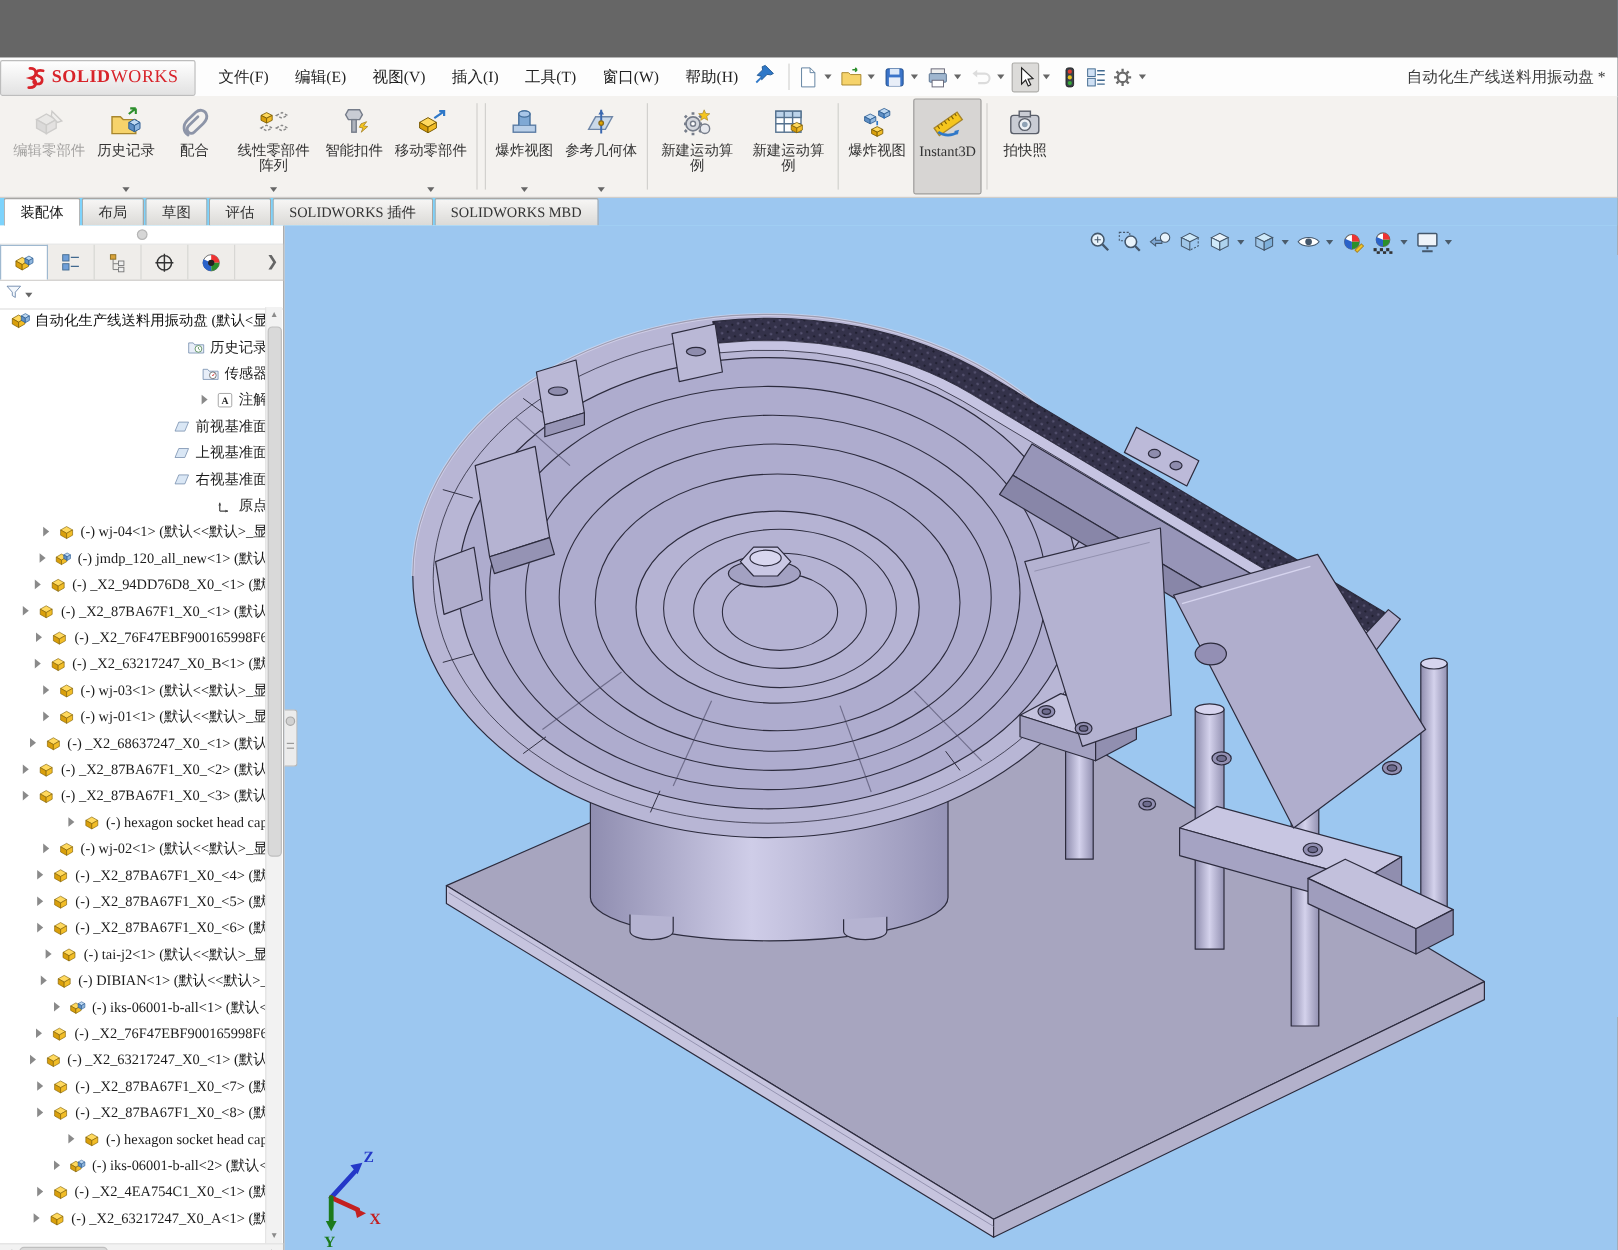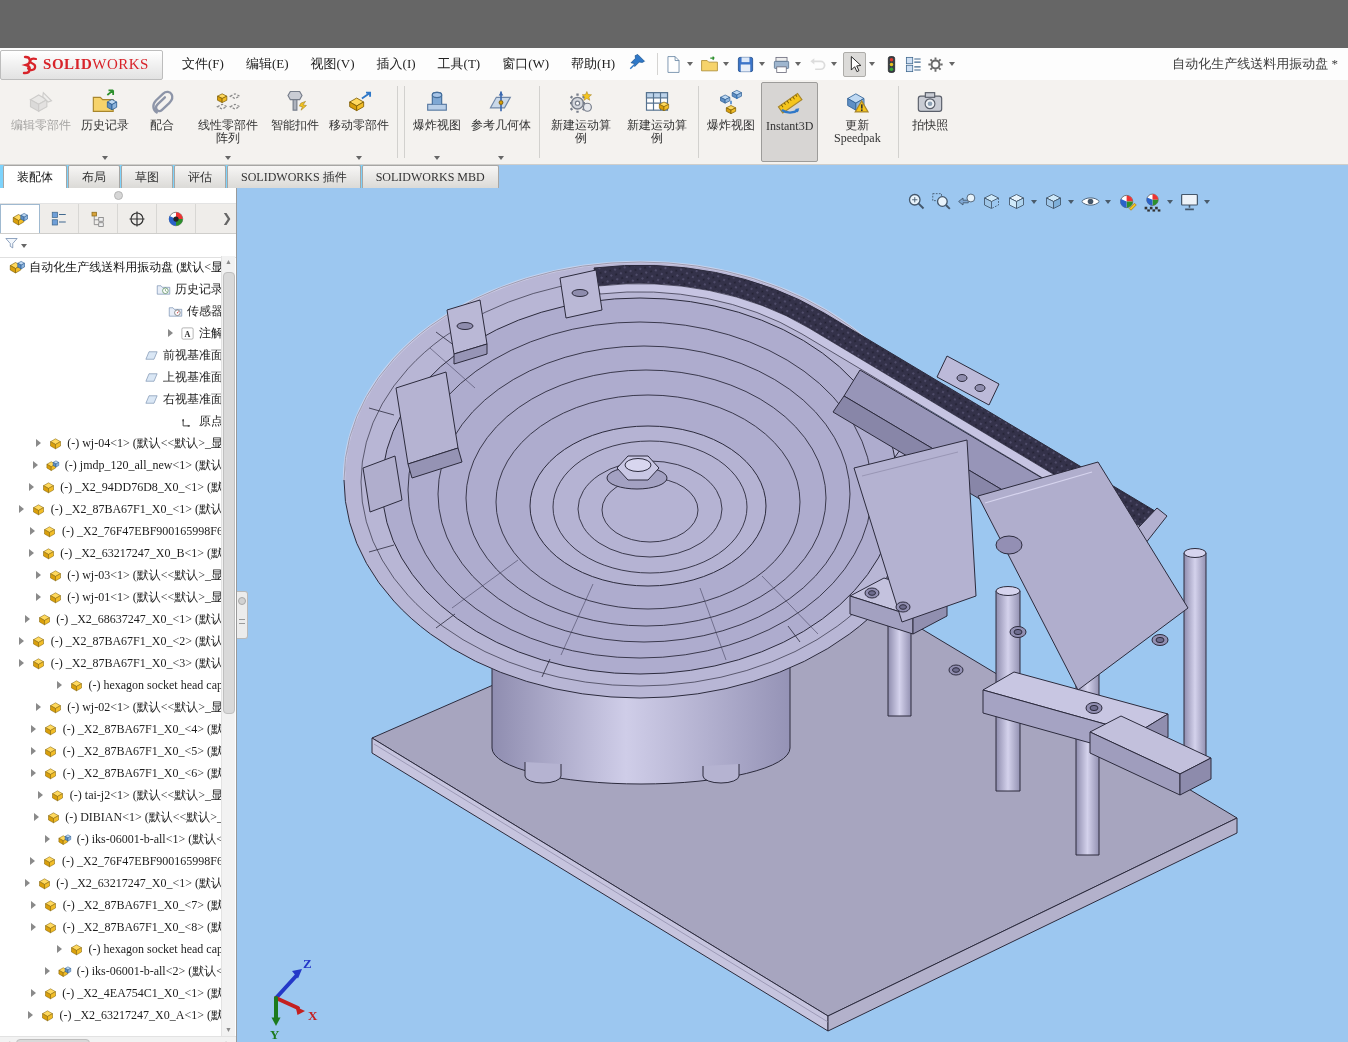--- a/index.html
+++ b/index.html
@@ -371,35 +371,20 @@
             <g transform="rotate(-35 12 12)">
               <rect x="2" y="9" width="20" height="6.5" fill="#f5c51d" stroke="#a8862c"></rect>
               <path d="M5 9 v2.6 M8 9 v2 M11 9 v2.6 M14 9 v2 M17 9 v2.6 M20 9 v2" stroke="#7a5c00" stroke-width="0.8"></path>
             </g>
             <path d="M5 18 C9 21 15 21 19 18" fill="none" stroke="#2f78c8" stroke-width="2"></path>
             <path d="M20 16.4 l-3.6 0.8 2.1 3 Z" fill="#2f78c8"></path>
           </svg>
         </div>
         <div class="rlabel">Instant3D</div>
       </div>
-      <div class="rbtn">
-        <div class="ricon">
-          <svg viewBox="0 0 24 24" width="28" height="28">
-            <g stroke="#2b5d93" stroke-width="0.7">
-              <path d="M4 9 L11 5 L18 9 L11 13 Z" fill="#bfd9f2"></path>
-              <path d="M4 9 v6 l7 4 v-6 Z" fill="#5f8fc4"></path>
-              <path d="M18 9 v6 l-7 4 v-6 Z" fill="#8fb6de"></path>
-            </g>
-            <path d="M16 11 l5.5 9.5 h-11 Z" fill="#f5c51d" stroke="#a8862c"></path>
-            <rect x="15.4" y="14" width="1.4" height="3.6" fill="#333"></rect>
-            <rect x="15.4" y="18.3" width="1.4" height="1.4" fill="#333"></rect>
-          </svg>
-        </div>
-        <div class="rlabel">更新 Speedpak</div>
-      </div>
       <div class="rsep"></div>
       <div class="rbtn">
         <div class="ricon">
           <svg viewBox="0 0 24 24" width="28" height="28">
             <rect x="2" y="7" width="20" height="13" rx="2" fill="#c9ccd4" stroke="#5a5f6a"></rect>
             <rect x="8" y="4" width="8" height="4" fill="#c9ccd4" stroke="#5a5f6a"></rect>
             <circle cx="12" cy="13.5" r="4.2" fill="#eef1f5" stroke="#5a5f6a"></circle>
             <circle cx="12" cy="13.5" r="2" fill="#8fa2b5"></circle>
           </svg>
         </div>

